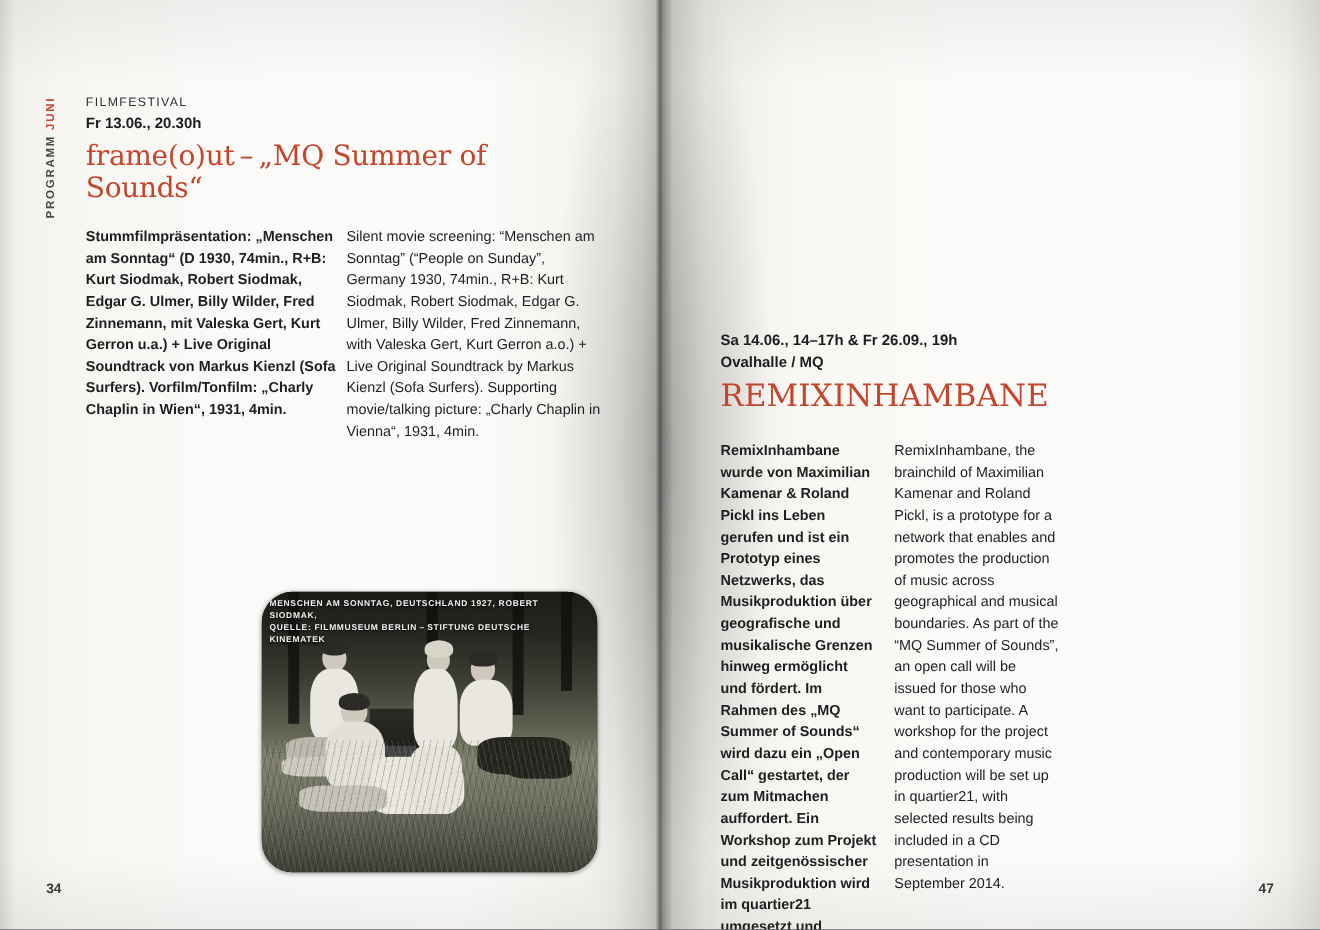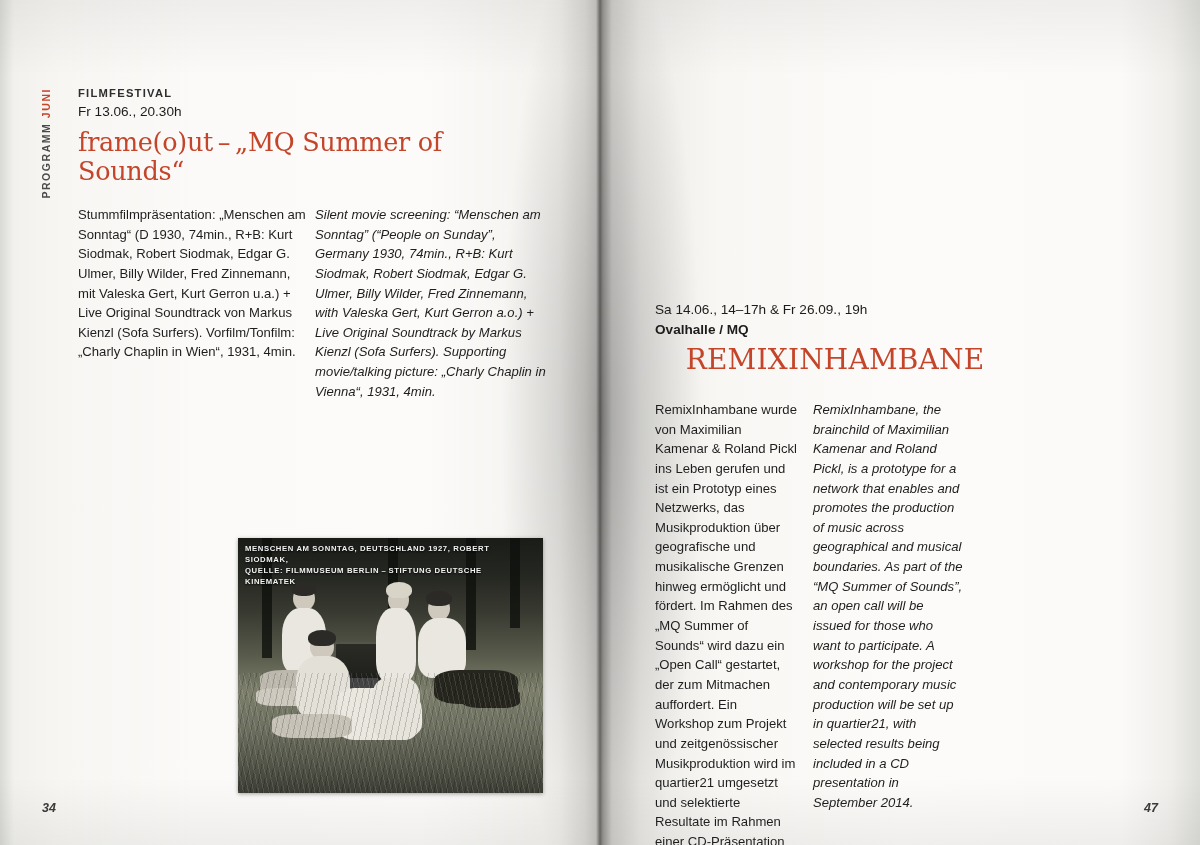--- a/index.html
+++ b/index.html
@@ -27,43 +27,43 @@
 
   
   .side-label{position:absolute;font-size:10.5px;letter-spacing:1.55px;
     font-weight:600;white-space:nowrap;}
   #side-left{left:40px;top:88px;transform-origin:left top;
     transform:rotate(-90deg) translate(-100%,0);}
   #side-left .a{color:#4a4a4a;}
   #side-left .b{color:#c4452a;}
 
   
-  .kicker{font-size:11.2px;letter-spacing:1.25px;font-weight:700;color:#2e2e2e;
+  .kicker{font-size:11.2px;letter-spacing:1.25px;font-weight:400;color:#2e2e2e;
     line-height:1.55;text-transform:uppercase;}
-  .when{font-size:13.6px;color:#1c1c1c;font-weight:400;line-height:1.45;}
+  .when{font-size:13.6px;color:#1c1c1c;font-weight:700;line-height:1.45;}
   .venue{font-size:13.6px;color:#1c1c1c;font-weight:700;line-height:1.45;}
   .title-main{font-family:"DejaVu Serif",serif;color:#c4452a;font-weight:400;
     letter-spacing:-0.3px;}
   .title-sub{color:#c4452a;font-weight:700;}
 
   
-  .body-de{font-size:13.1px;line-height:1.50;color:#1e1e1e;}
-  .body-en{font-size:13.1px;line-height:1.50;color:#1e1e1e;font-style:italic;}
+  .body-de{font-size:13.1px;line-height:1.50;color:#1e1e1e;font-weight:bold;}
+  .body-en{font-size:13.1px;line-height:1.50;color:#1e1e1e;}
   .credits{font-size:9.6px;letter-spacing:0.72px;line-height:1.62;color:#3c3c3c;
     font-weight:600;text-transform:uppercase;}
   .credits .gap{display:block;height:13px;}
 
   
-  .folio{position:absolute;bottom:30px;font-size:12.5px;color:#3a3a3a;font-weight:600;font-style:italic;}
+  .folio{position:absolute;bottom:30px;font-size:12.5px;color:#3a3a3a;font-weight:600;}
   #folio-left{left:42px;}
   #folio-right{right:42px;}
 
   
   .photo{position:absolute;overflow:hidden;background:#111;
-    box-shadow:0 1px 4px rgba(0,0,0,.35);}
+    box-shadow:0 1px 4px rgba(0,0,0,.35);border-radius:28px;}
   .photo-caption{position:absolute;left:7px;top:6px;right:32px;
     font-size:7.7px;letter-spacing:0.62px;line-height:1.42;color:#f2f2f2;
     font-weight:600;text-transform:uppercase;text-shadow:0 1px 2px rgba(0,0,0,.9);}
 
   
   #photo-bw{left:238px;top:538px;width:305px;height:255px;}
   #bw-scene{position:absolute;inset:0;
     background:
       radial-gradient(ellipse 60px 40px at 70px 300px, #cfcac2, #0000 70%),
       linear-gradient(to bottom,
@@ -160,21 +160,21 @@
     </div>
 
     <div class="folio" id="folio-left">34</div>
   </div>
 
   <div class="page" id="page-right">
 
     <div class="block" style="left:55px;top:300px;width:360px;">
       <div class="when">Sa 14.06., 14–17h &amp; Fr 26.09., 19h</div>
       <div class="venue">Ovalhalle / MQ</div>
-      <div class="title-main" style="font-size:28px;margin-top:5px;line-height:1.12;letter-spacing:0.2px;text-align:center;">REMIXINHAMBANE</div>
+      <div class="title-main" style="font-size:28px;margin-top:5px;line-height:1.12;letter-spacing:0.2px;">REMIXINHAMBANE</div>
     </div>
 
     <div class="block body-de" style="left:55px;top:400px;width:143px;">RemixInhambane wurde von Maximilian Kamenar &amp; Roland Pickl ins Leben gerufen und ist ein Prototyp eines Netzwerks, das Musikproduktion über geografische und musikalische Grenzen hinweg ermöglicht und fördert. Im Rahmen des „MQ Summer of Sounds“ wird dazu ein „Open Call“ gestartet, der zum Mitmachen auffordert. Ein Workshop zum Projekt und zeitgenössischer Musikproduktion wird im quartier21 umgesetzt und selektierte Resultate im Rahmen einer CD-Präsentation im September 2014 präsentiert.</div>
 
     <div class="block body-en" style="left:213px;top:400px;width:150px;">RemixInhambane, the brainchild of Maximilian Kamenar and Roland Pickl, is a prototype for a network that enables and promotes the production of music across geographical and musical boundaries. As part of the “MQ Summer of Sounds”, an open call will be issued for those who want to participate. A workshop for the project and contemporary music production will be set up in quartier21, with selected results being included in a CD presentation in September 2014.</div>
 
 
     <div class="folio" id="folio-right">47</div>
   </div>
 

